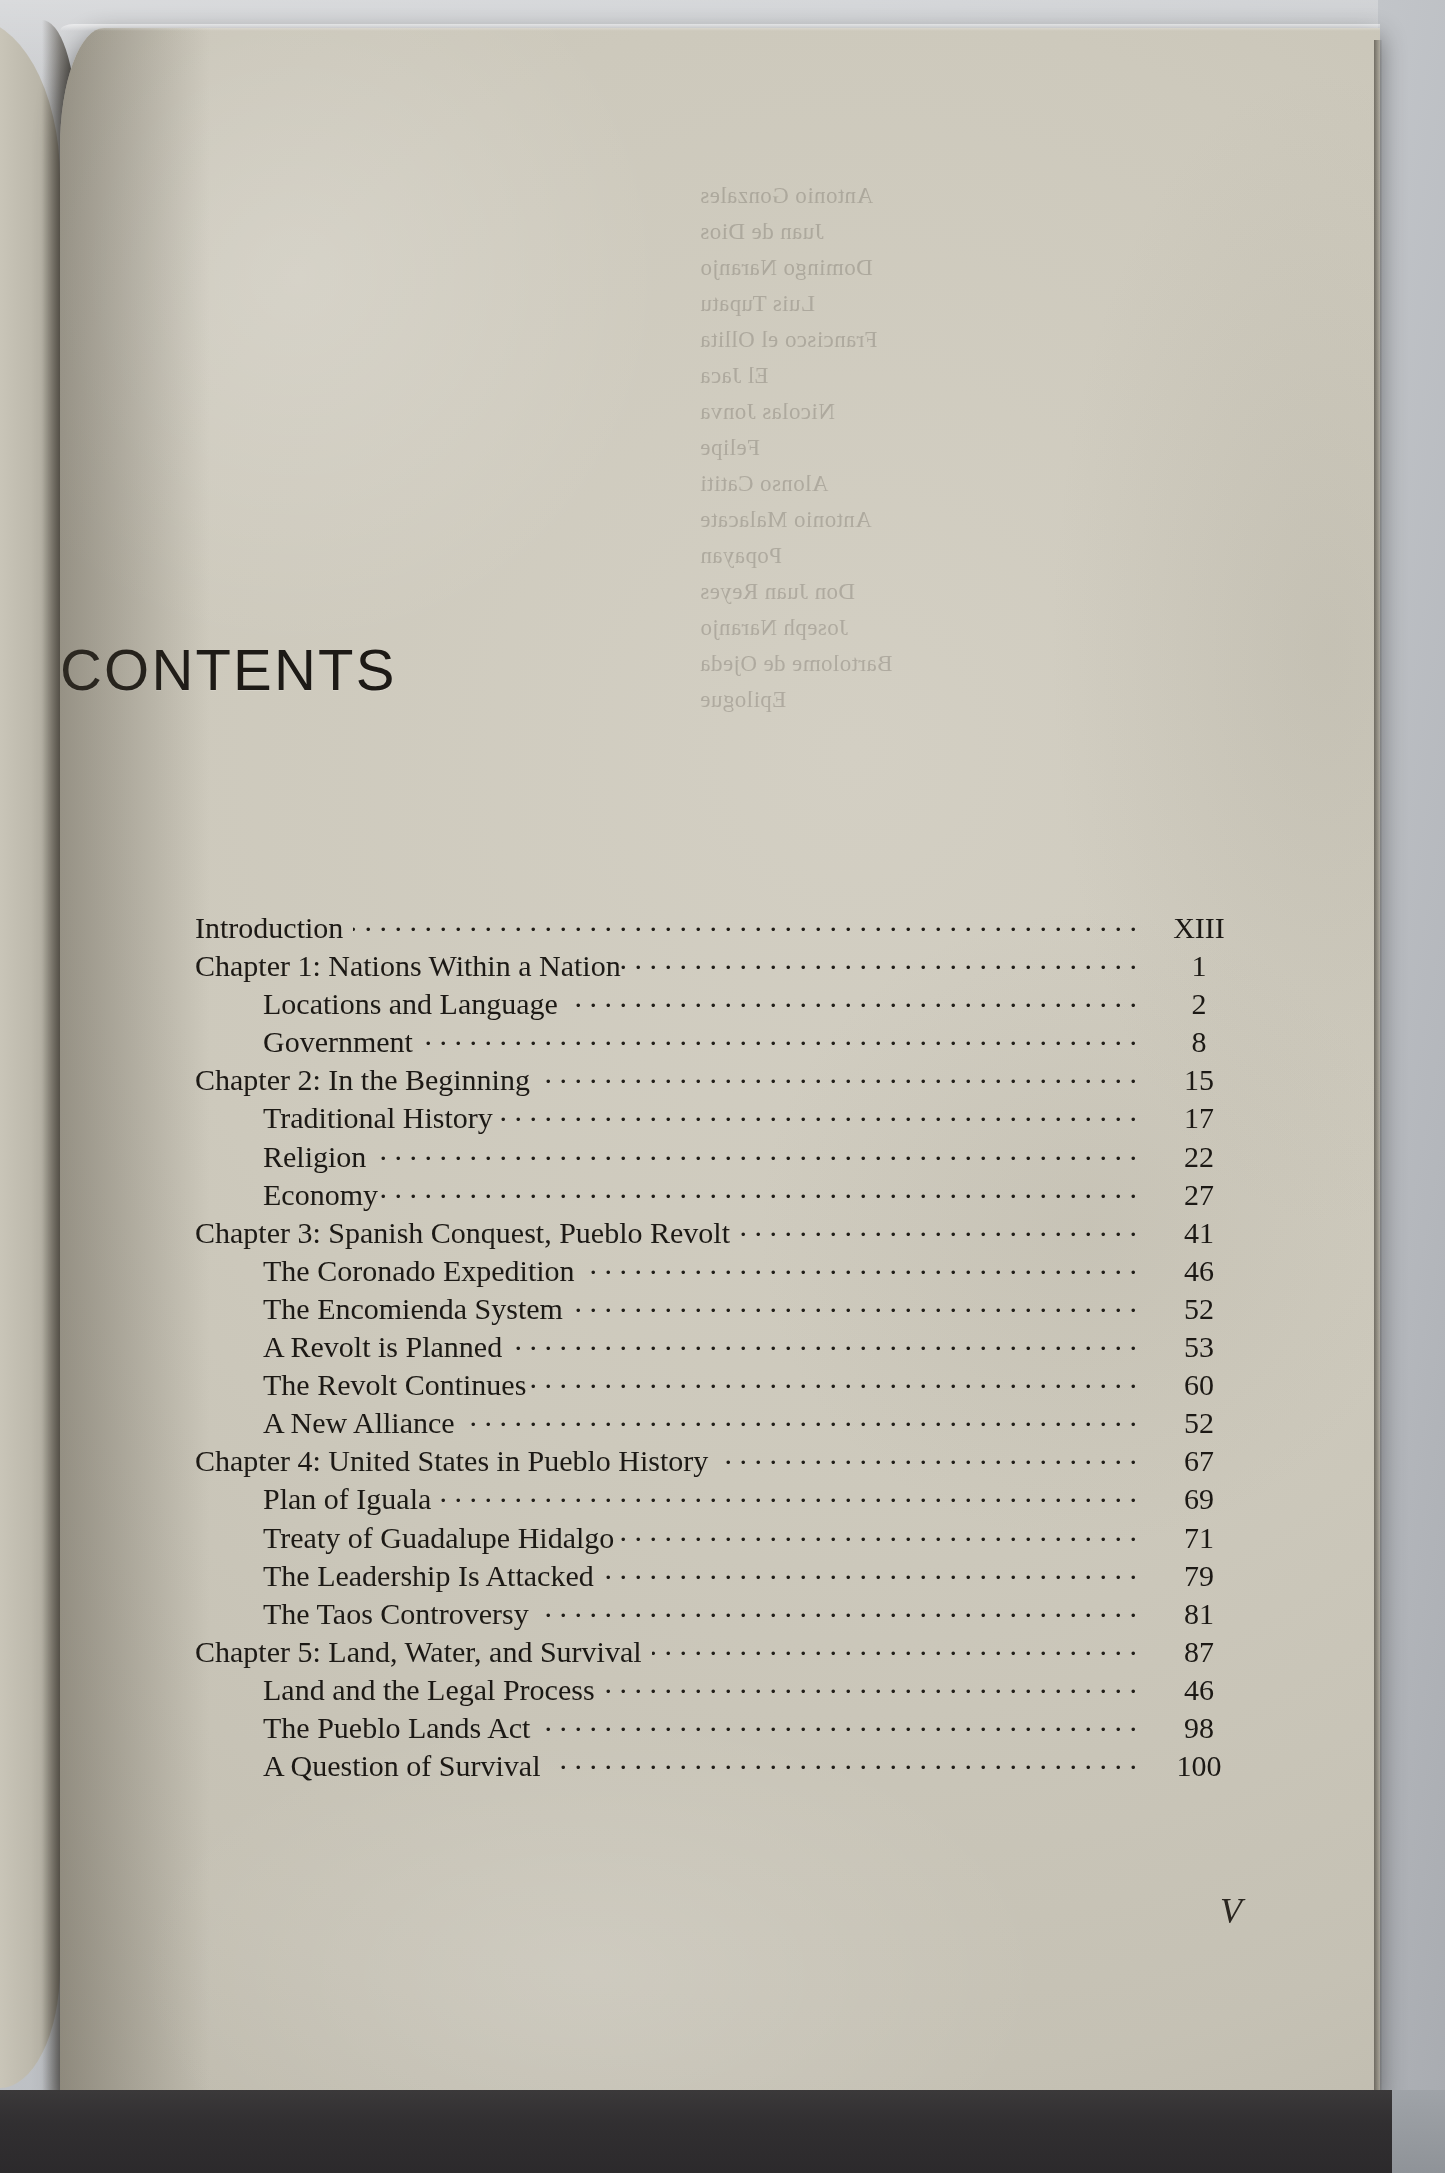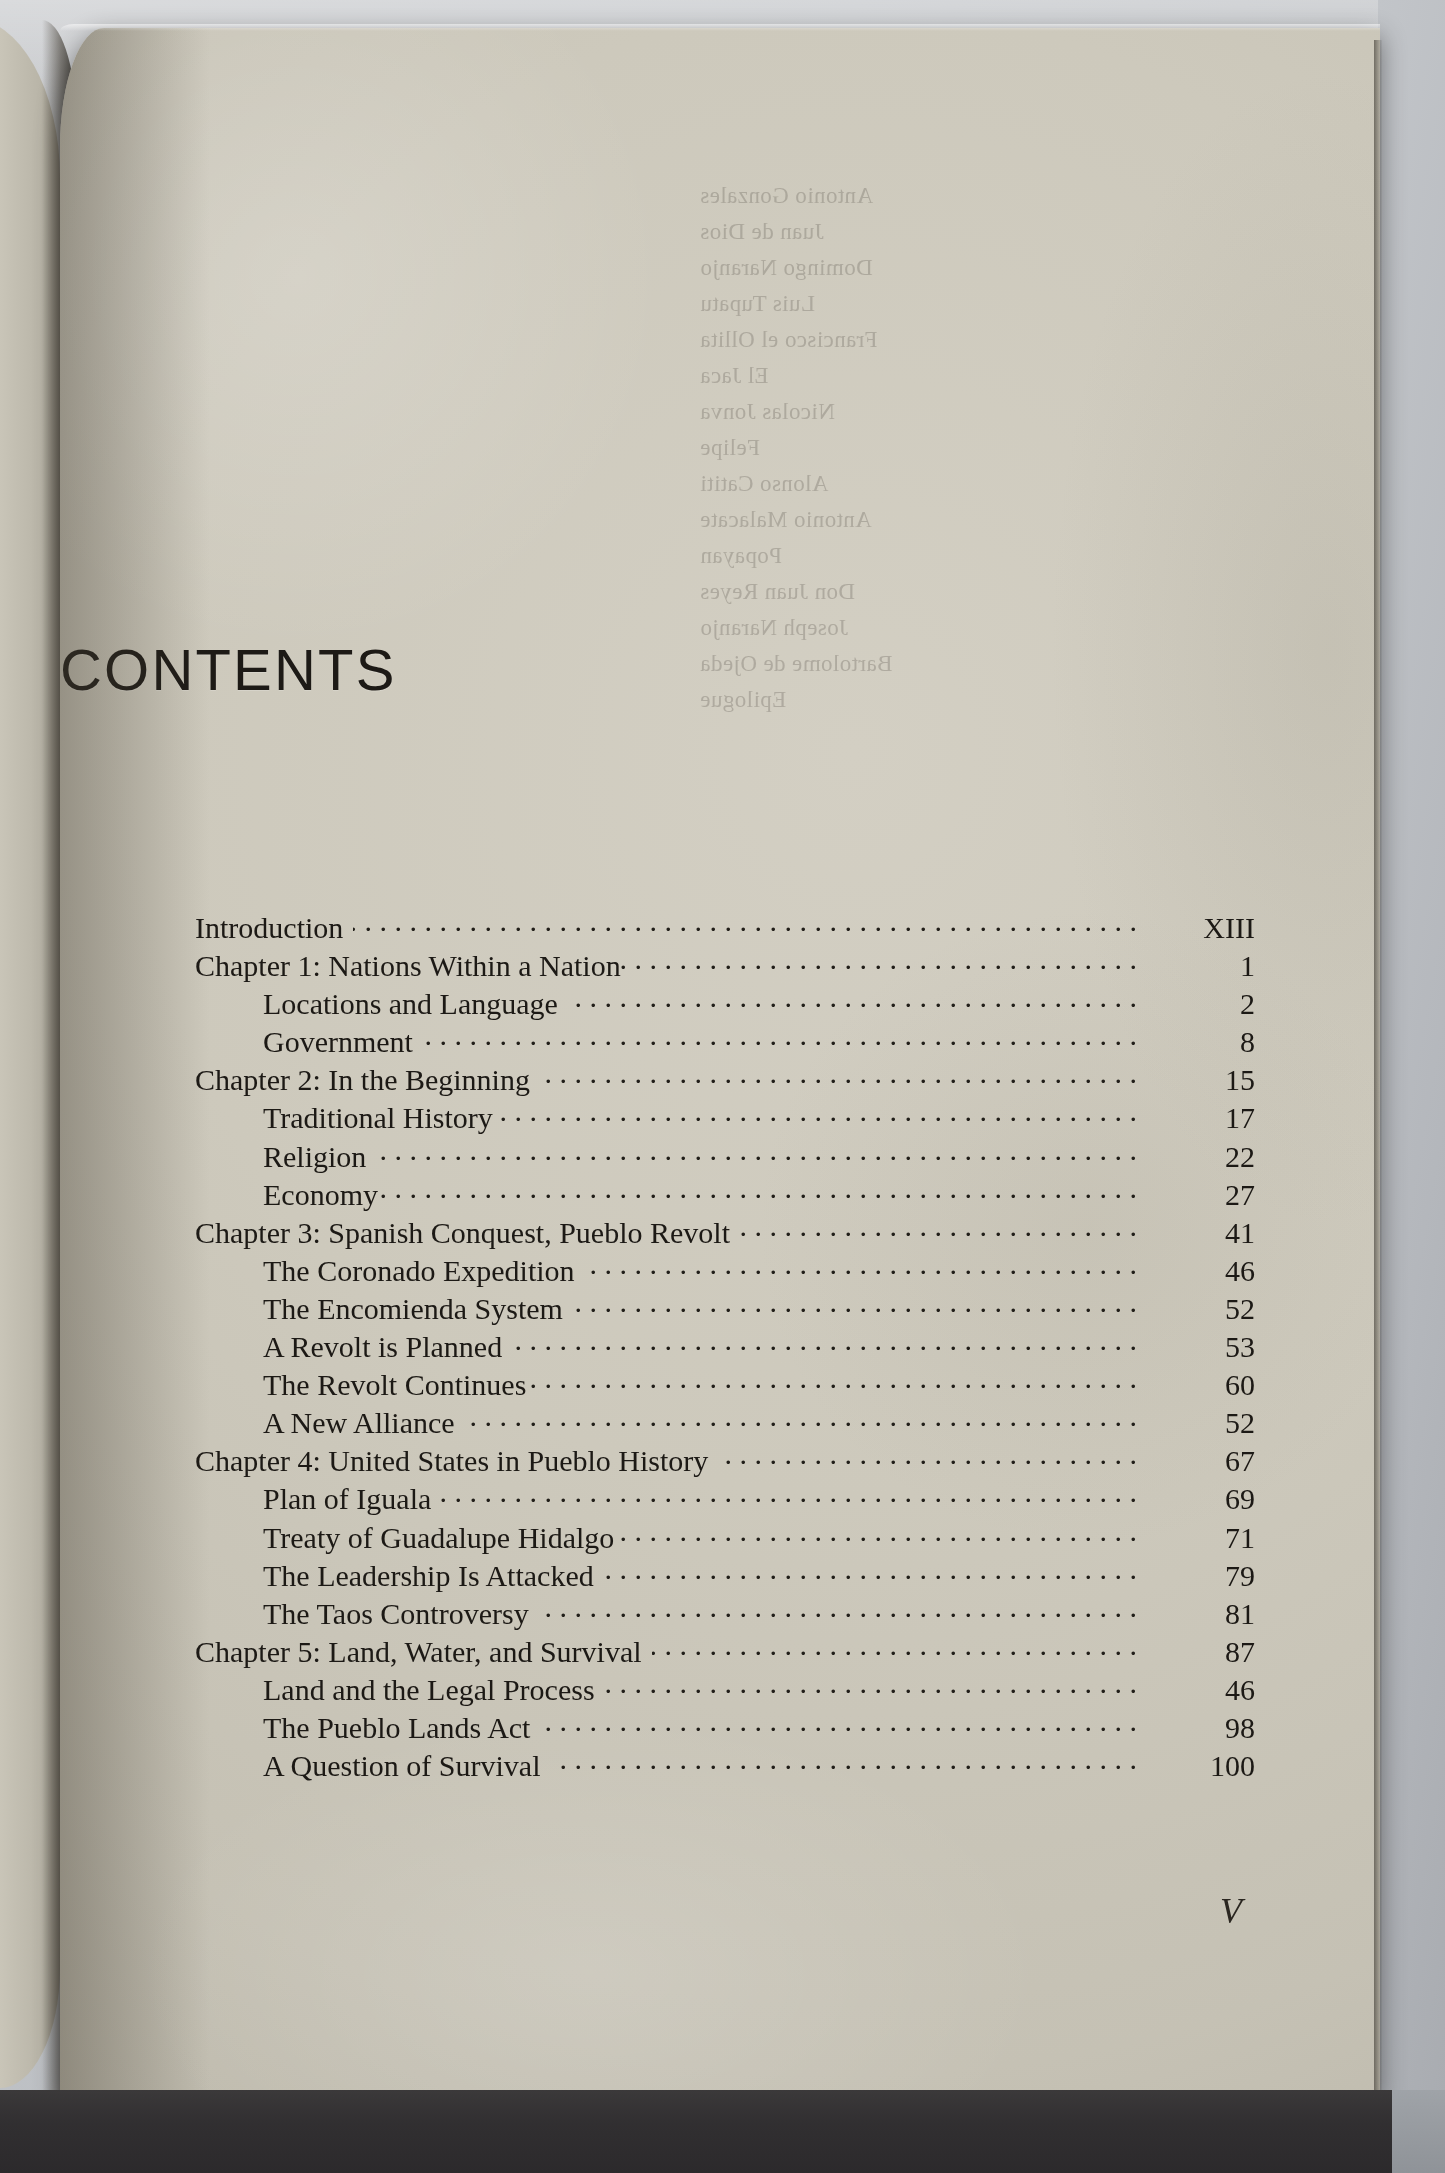--- a/index.html
+++ b/index.html
@@ -176,21 +176,21 @@
     right: 0;
     bottom: 0;
     white-space: nowrap;
     font-size: 30px;
     letter-spacing: 0px;
     color: #211e19;
   }
   .toc-page {
     flex: 0 0 auto;
     width: 112px;
-    text-align: right;
+    text-align: center;
     padding-left: 6px;
     font-family: Liberation Serif, serif;
   }
 
   
   .toc-row.tight .toc-gap { width: 0px; }
 
   
   .folio {
     position: absolute;

